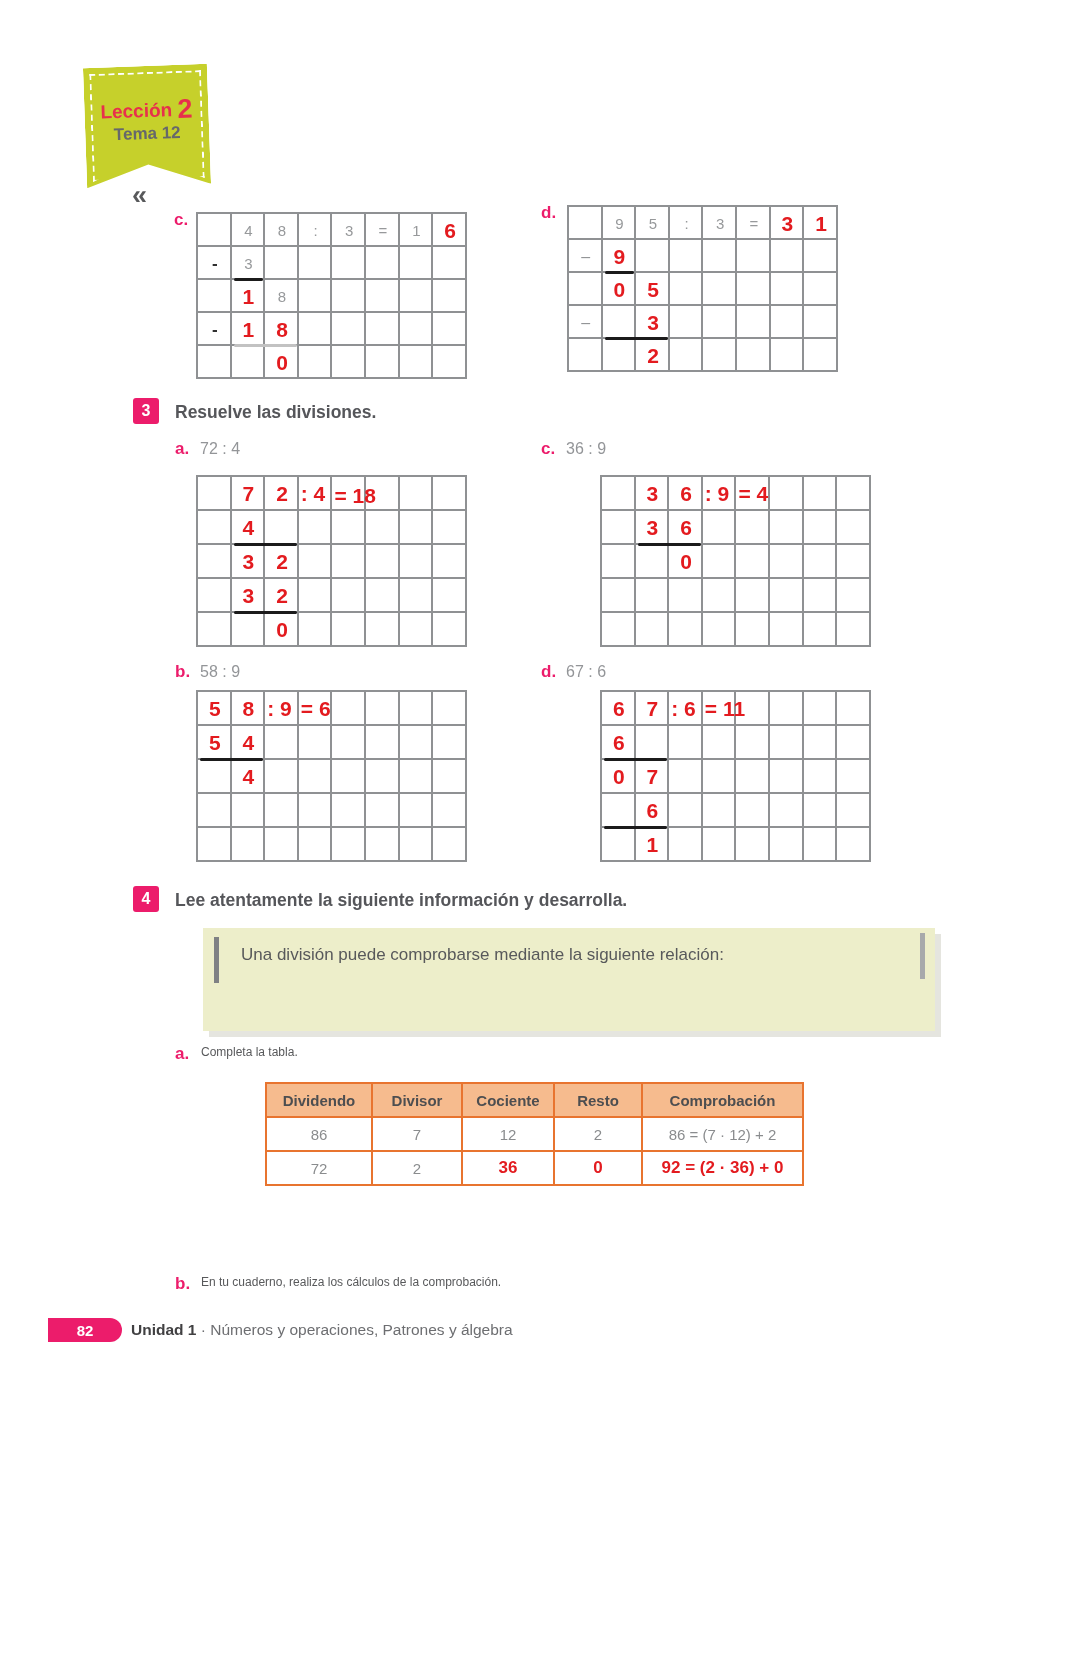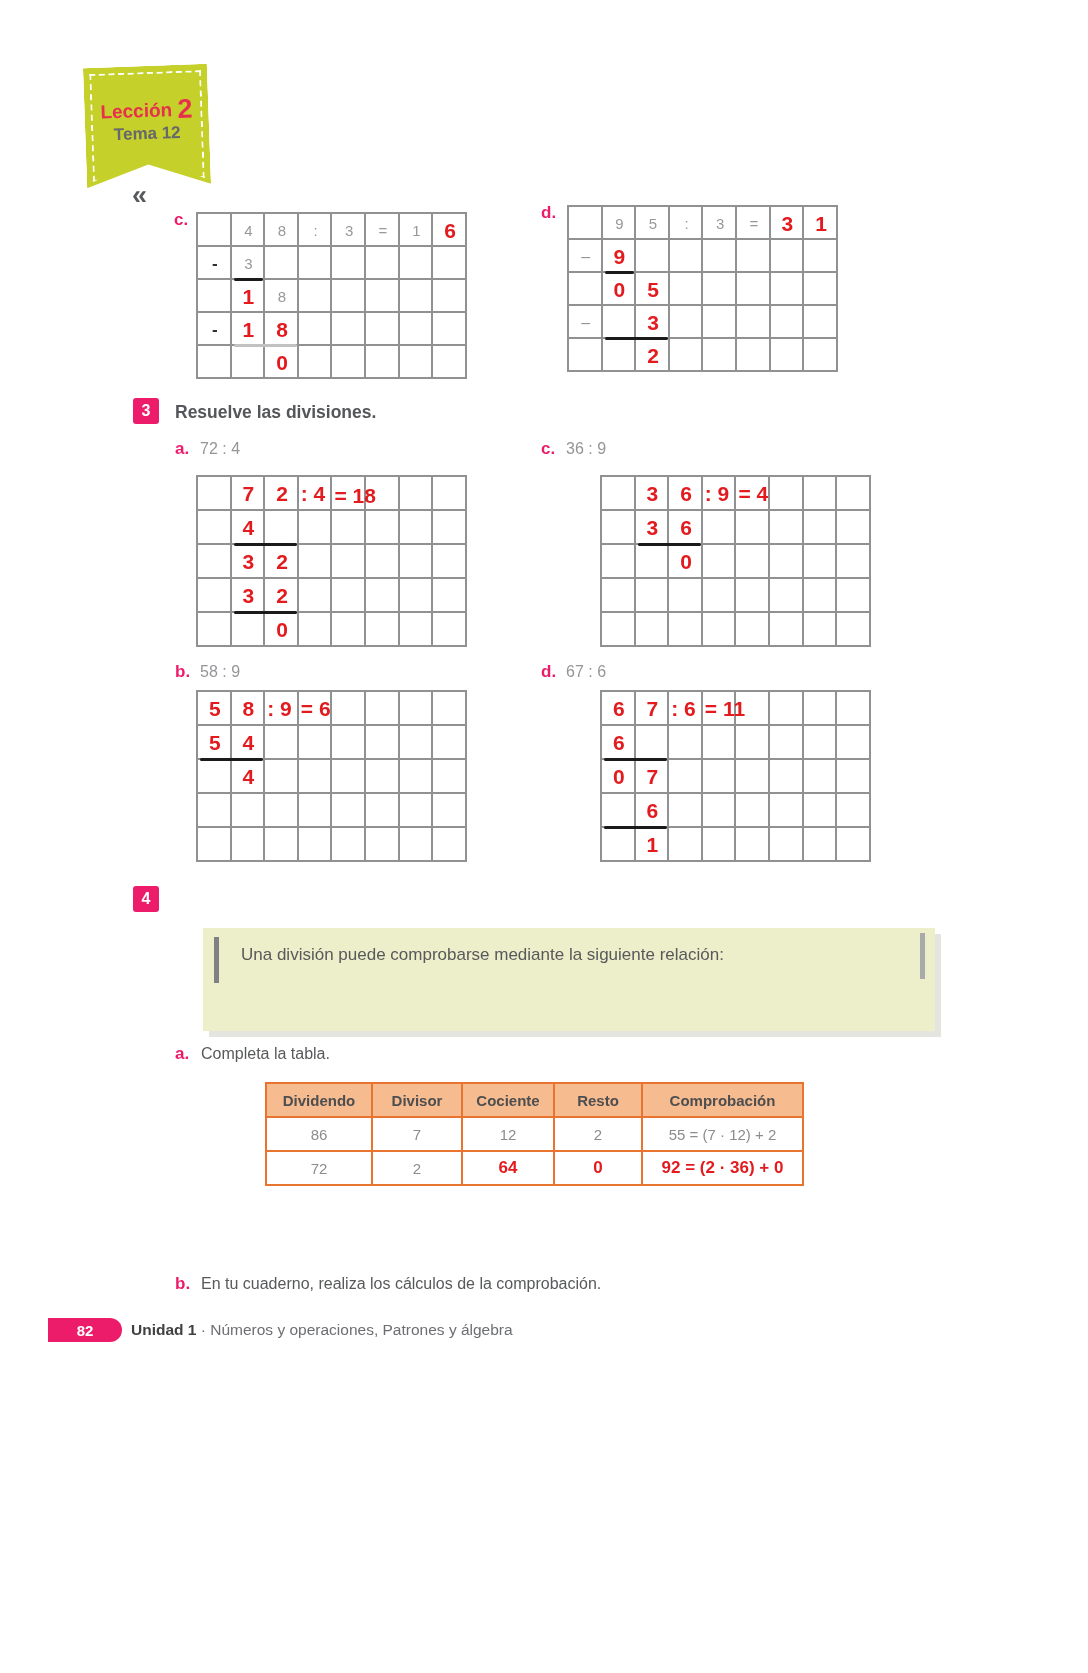--- a/index.html
+++ b/index.html
@@ -16,21 +16,21 @@
          display:flex;flex-direction:column;align-items:center;padding-top:26px;}
   .lesson-line{color:#e7304c;font-weight:bold;font-size:19px;line-height:20px;white-space:nowrap;}
   .lesson-num{font-size:27px;vertical-align:-2px;}
   .theme-line{color:#66686b;font-weight:bold;font-size:17px;margin-top:3px;}
   .back-icon{position:absolute;left:132px;top:180px;color:#58595b;font-weight:bold;
          font-size:27px;letter-spacing:-3px;}
 
   
   .plabel{position:absolute;color:#ec1c6b;font-weight:bold;font-size:17px;}
   .pstmt{position:absolute;color:#939598;font-size:16px;}
-  .dtext{position:absolute;color:#58595b;font-size:16px;}
+  .dtext{position:absolute;color:#58595b;font-size:12px;}
 
   
   .dgrid{position:absolute;border-left:2px solid #8f9193;border-top:2px solid #8f9193;}
   .cell{position:absolute;border-right:2px solid #8f9193;border-bottom:2px solid #8f9193;
         box-sizing:border-box;}
   .gtext{position:absolute;display:flex;align-items:center;justify-content:center;
         pointer-events:none;}
   .gtext.h{color:#e31b1f;font-weight:bold;font-size:21px;}
   .gtext.p{color:#97999b;font-size:15px;}
   .gtext.s{color:#303030;font-weight:bold;font-size:17px;}
@@ -421,20 +421,21 @@
       <div class="gtext h" style="left: 0px; top: 34px; width: 33.6px; height: 34px;">6</div>
       <div class="gtext h" style="left: 0px; top: 68px; width: 33.6px; height: 34px;">0</div>
       <div class="gtext h" style="left: 33.6px; top: 68px; width: 33.6px; height: 34px;">7</div>
       <div class="gtext h" style="left: 33.6px; top: 102px; width: 33.6px; height: 34px;">6</div>
       <div class="gtext h" style="left: 33.6px; top: 136px; width: 33.6px; height: 34px;">1</div>
       <div class="gline" style="left: 2px; top: 66px; width: 63.2px;"></div>
       <div class="gline" style="left: 2px; top: 134px; width: 63.2px;"></div>
     </div>
 
   <div class="exnum" style="left:133px;top:886px">4</div>
+  <div class="extitle" style="left:175px;top:890px">Lee atentamente la siguiente información y desarrolla.</div>
 
   <div class="infobox">
     <div class="clip left"></div>
     <div class="clip right"></div>
     <div class="infotext">Una división puede comprobarse mediante la siguiente relación:</div>
   </div>
 
   <div class="plabel" style="left:175px;top:1044px">a.</div>
   <div class="dtext" style="left:201px;top:1045px">Completa la tabla.</div>
 
@@ -454,26 +455,26 @@
           <th>Resto</th>
           <th>Comprobación</th>
         </tr>
       </thead>
     <tbody>
         <tr>
           <td class="printed">86</td>
           <td class="printed">7</td>
           <td class="printed">12</td>
           <td class="printed">2</td>
-          <td class="printed">55 = (7 · 12) + 2</td>
+          <td class="printed">86 = (7 · 12) + 2</td>
         </tr>
         <tr>
           <td class="printed">72</td>
           <td class="printed">2</td>
-          <td class="hand">64</td>
+          <td class="hand">36</td>
           <td class="hand">0</td>
           <td class="hand">92 = (2 · 36) + 0</td>
         </tr>
       </tbody>
   </table>
 
   <div class="plabel" style="left:175px;top:1274px">b.</div>
   <div class="dtext" style="left:201px;top:1275px">En tu cuaderno, realiza los cálculos de la comprobación.</div>
 
   <div class="footer-badge">82</div>

